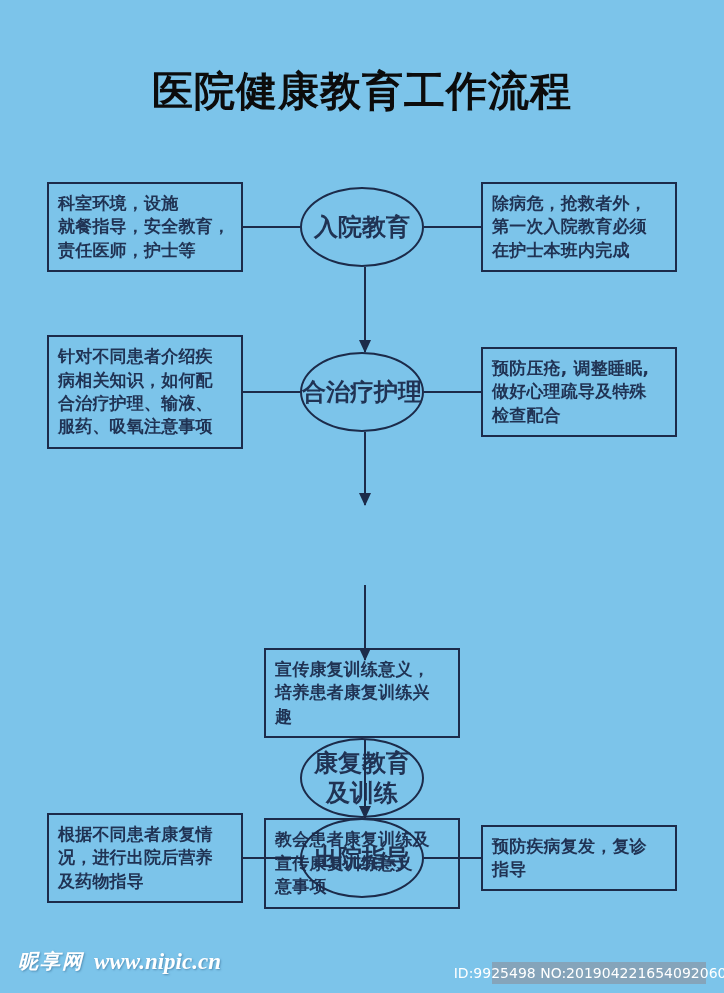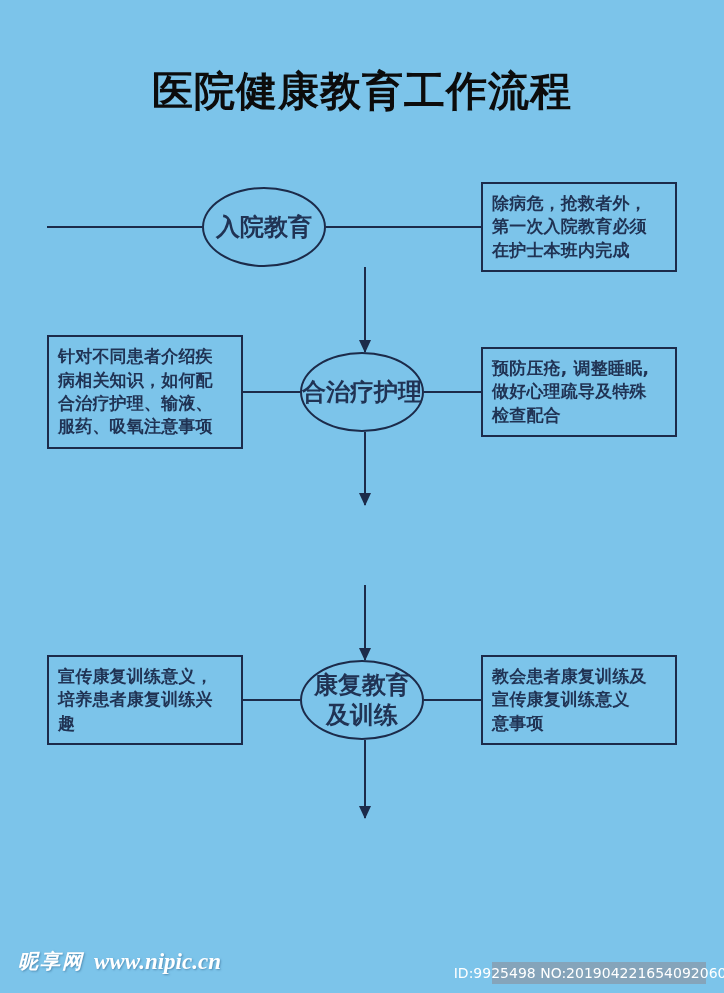--- a/index.html
+++ b/index.html
@@ -23,21 +23,21 @@
     text-align:center;font-size:41px;font-weight:bold;
     color:var(--title);letter-spacing:1px;
   }
   .row{
     position:absolute;left:47px;width:630px;
     display:flex;align-items:center;
   }
   .row1{top:177px;height:100px;}
   .row2{top:334px;height:116px;}
   .row3{top:490px;height:110px;}
-  .row4{top:648px;height:104px;}
+  .row4{top:648px;height:104px;flex-direction:column;}
   .row5{top:808px;height:100px;}
   .box{
     width:196px;box-sizing:border-box;flex:0 0 auto;
     border:2px solid var(--line);
     padding:8px 9px;
     font-size:17px;font-weight:bold;line-height:1.38;
     color:var(--text);
     white-space:pre-line;
     letter-spacing:0.2px;
   }
@@ -74,20 +74,23 @@
   }
 </style>
 </head>
 <body>
 
 <div class="poster">
 
   <div class="title">医院健康教育工作流程</div>
 
   <div class="row row1">
+    <div class="box">科室环境，设施
+就餐指导，安全教育，
+责任医师，护士等</div>
     <div class="hline"></div>
     <div class="ellipse">入院教育</div>
     <div class="hline"></div>
     <div class="box">除病危，抢救者外，
 第一次入院教育必须
 在护士本班内完成</div>
   </div>
 
   <div class="arrow arrow1">
     <div class="head"></div>
@@ -125,20 +128,30 @@
     <div class="hline"></div>
     <div class="box">教会患者康复训练及
 宣传康复训练意义
 意事项</div>
   </div>
 
   <div class="arrow arrow4">
     <div class="head"></div>
   </div>
 
+  <div class="row row5">
+    <div class="box">根据不同患者康复情
+况，进行出院后营养
+及药物指导</div>
+    <div class="hline"></div>
+    <div class="ellipse">出院指导</div>
+    <div class="hline"></div>
+    <div class="box">预防疾病复发，复诊
+指导</div>
+  </div>
 
   <div class="watermark">
     <span class="wm-cn">昵享网</span>
     <span class="wm-url">www.nipic.cn</span>
   </div>
 
   <div class="badge">ID:9925498 NO:20190422165409206000</div>
 
 </div>
 

